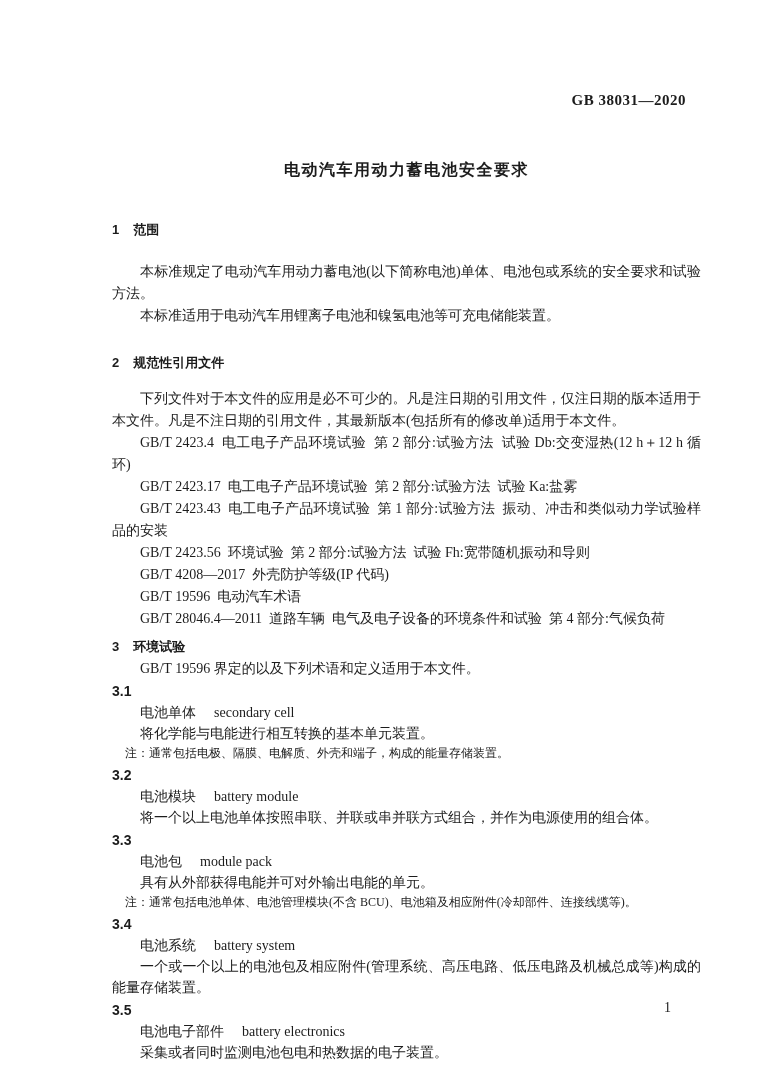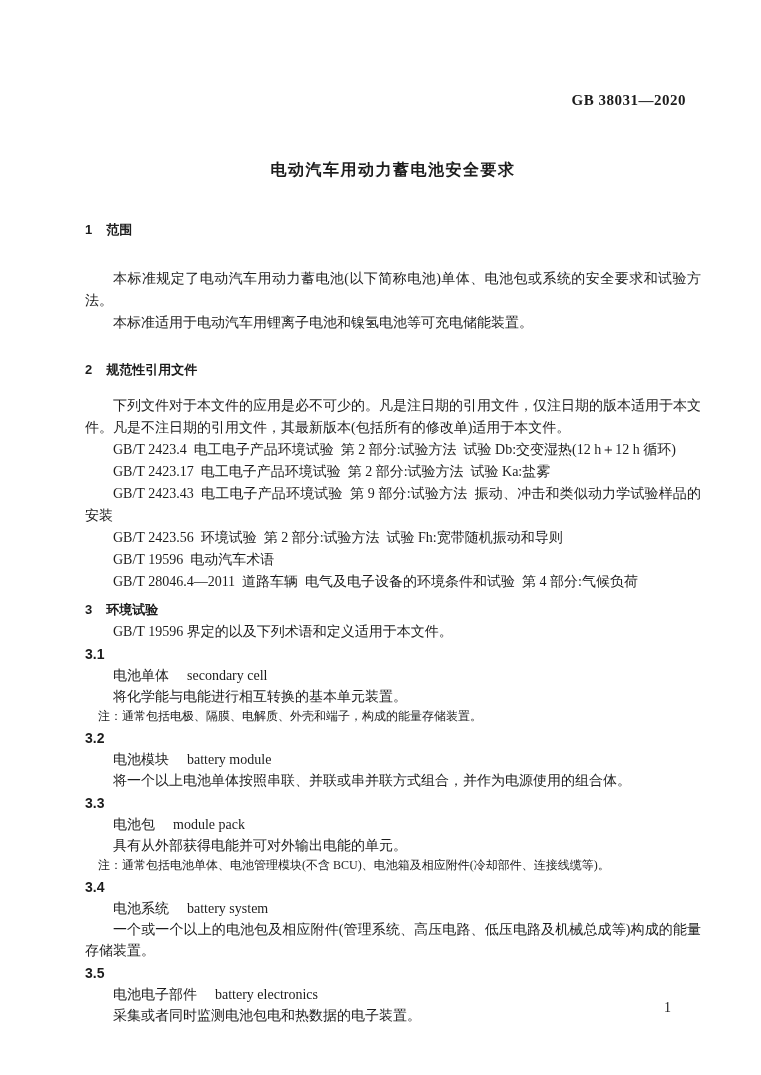--- a/index.html
+++ b/index.html
@@ -5,21 +5,21 @@
   * { margin:0; padding:0; box-sizing:border-box; }
   html,body { background:#e9e9e9; }
   body { font-family:"Liberation Serif", serif; }
   .page {
     position:relative;
     width:761px; height:1075px;
     margin:0 auto;
     background:#ffffff;
     color:#1c1c1c;
     overflow:hidden;
-    padding:93px 60px 0 85px;
+    padding:93px 60px 0 112px;
   }
   .doc-number {
     text-align:right;
     margin-right:15px;
     font-weight:bold;
     font-size:15px;
     line-height:15px;
     letter-spacing:0.5px;
     font-family:"Liberation Serif", serif;
   }
@@ -42,21 +42,21 @@
   #sec-scope .sec-heading { margin-top:36px; }
   #sec-refs  .sec-heading { margin-top:25px; }
   #sec-terms .sec-heading { margin-top:6px; }
   .body-para {
     font-size:14px;
     line-height:22px;
     text-indent:2em;
     text-align:justify;
     white-space:pre-wrap;
   }
-  .scope-paras { margin-top:27px; }
+  .scope-paras { margin-top:20px; }
   .refs-intro  { margin-top:14px; }
   .terms-intro { margin-top:0; line-height:21px; }
   .ref-list .body-para { line-height:22px; }
   .term { margin-top:2px; }
   .term-num {
     font-size:14px;
     line-height:21px;
     font-weight:bold;
     font-family:"Liberation Sans", sans-serif;
   }
@@ -104,22 +104,23 @@
   </section>
 
   <section id="sec-refs">
     <h2 class="sec-heading">
       <span class="sec-num">2</span><span class="sec-title">规范性引用文件</span>
     </h2>
     <p class="body-para refs-intro">下列文件对于本文件的应用是必不可少的。凡是注日期的引用文件，仅注日期的版本适用于本文件。凡是不注日期的引用文件，其最新版本(包括所有的修改单)适用于本文件。</p>
     <div class="ref-list">
       <p class="body-para">GB/T 2423.4  电工电子产品环境试验  第 2 部分:试验方法  试验 Db:交变湿热(12 h＋12 h 循环)</p>
       <p class="body-para">GB/T 2423.17  电工电子产品环境试验  第 2 部分:试验方法  试验 Ka:盐雾</p>
-      <p class="body-para">GB/T 2423.43  电工电子产品环境试验  第 9 部分:试验方法  振动、冲击和类似动力学试验样品的安装</p>
+      <p class="body-para">GB/T 2423.43  电工电子产品环境试验  第 1 部分:试验方法  振动、冲击和类似动力学试验样品的安装</p>
       <p class="body-para">GB/T 2423.56  环境试验  第 2 部分:试验方法  试验 Fh:宽带随机振动和导则</p>
+      <p class="body-para">GB/T 4208—2017  外壳防护等级(IP 代码)</p>
       <p class="body-para">GB/T 19596  电动汽车术语</p>
       <p class="body-para">GB/T 28046.4—2011  道路车辆  电气及电子设备的环境条件和试验  第 4 部分:气候负荷</p>
     </div>
   </section>
 
   <section id="sec-terms">
     <h2 class="sec-heading">
       <span class="sec-num">3</span><span class="sec-title">环境试验</span>
     </h2>
     <p class="body-para terms-intro">GB/T 19596 界定的以及下列术语和定义适用于本文件。</p>

